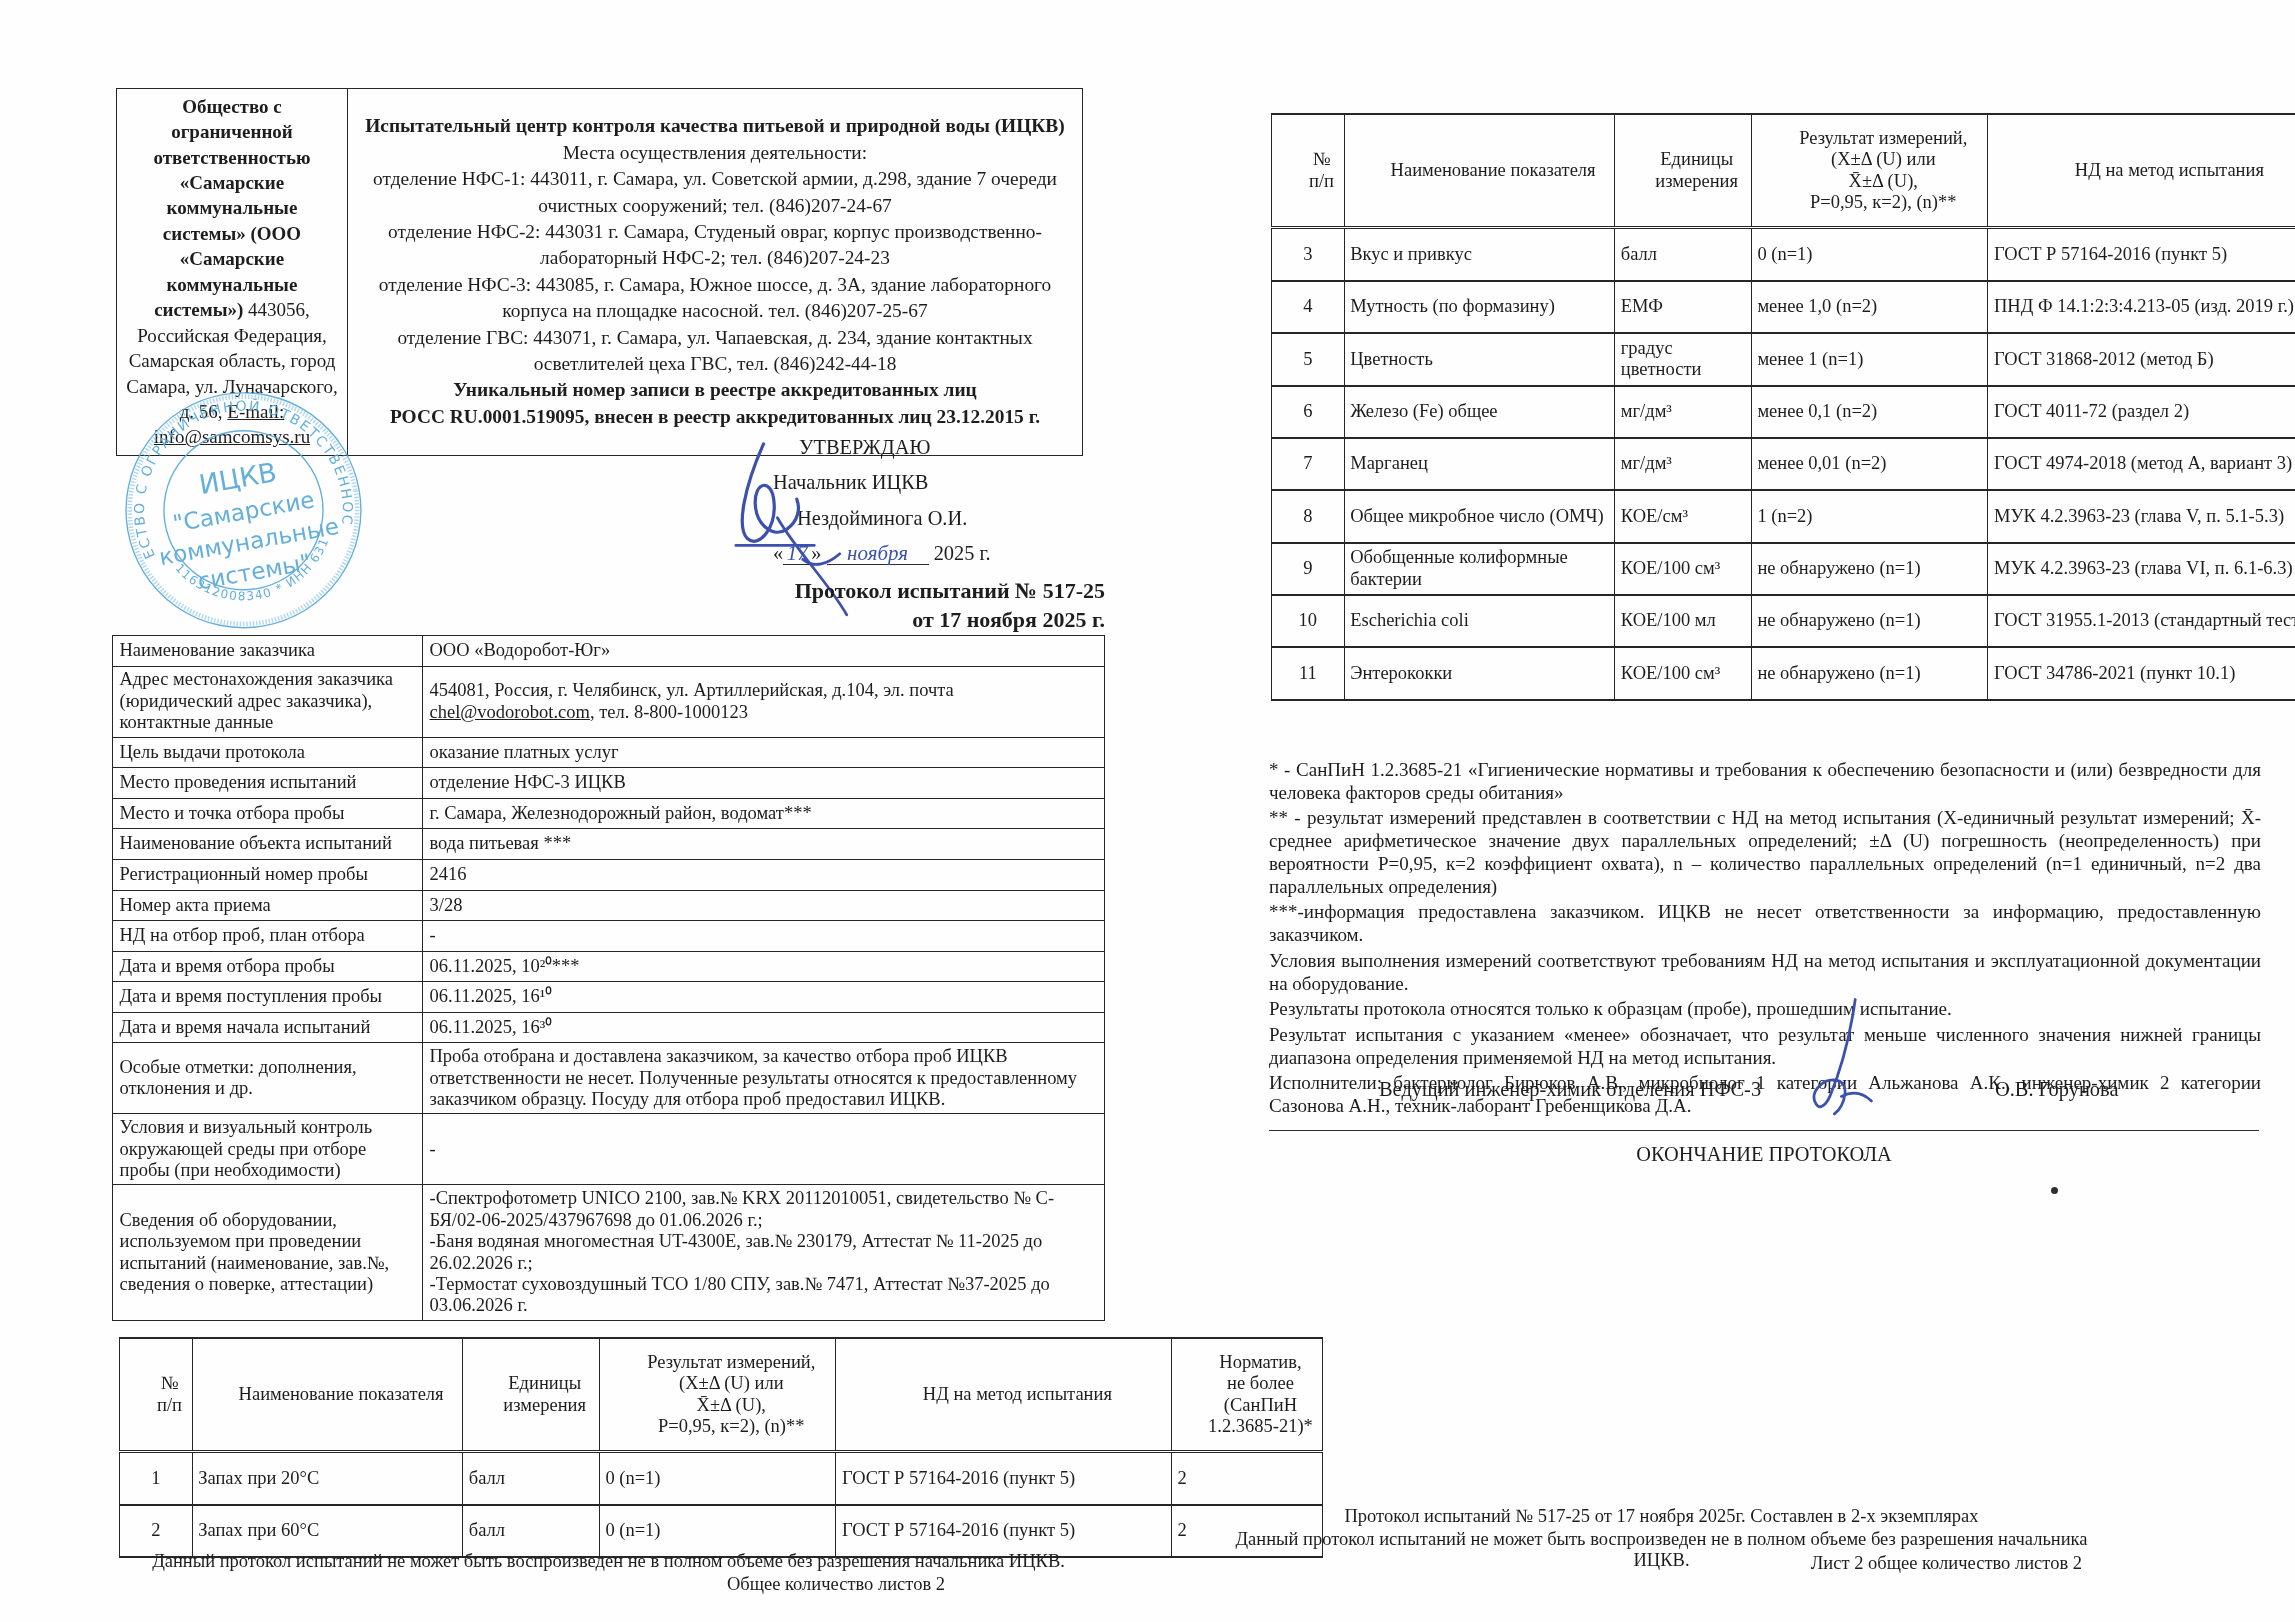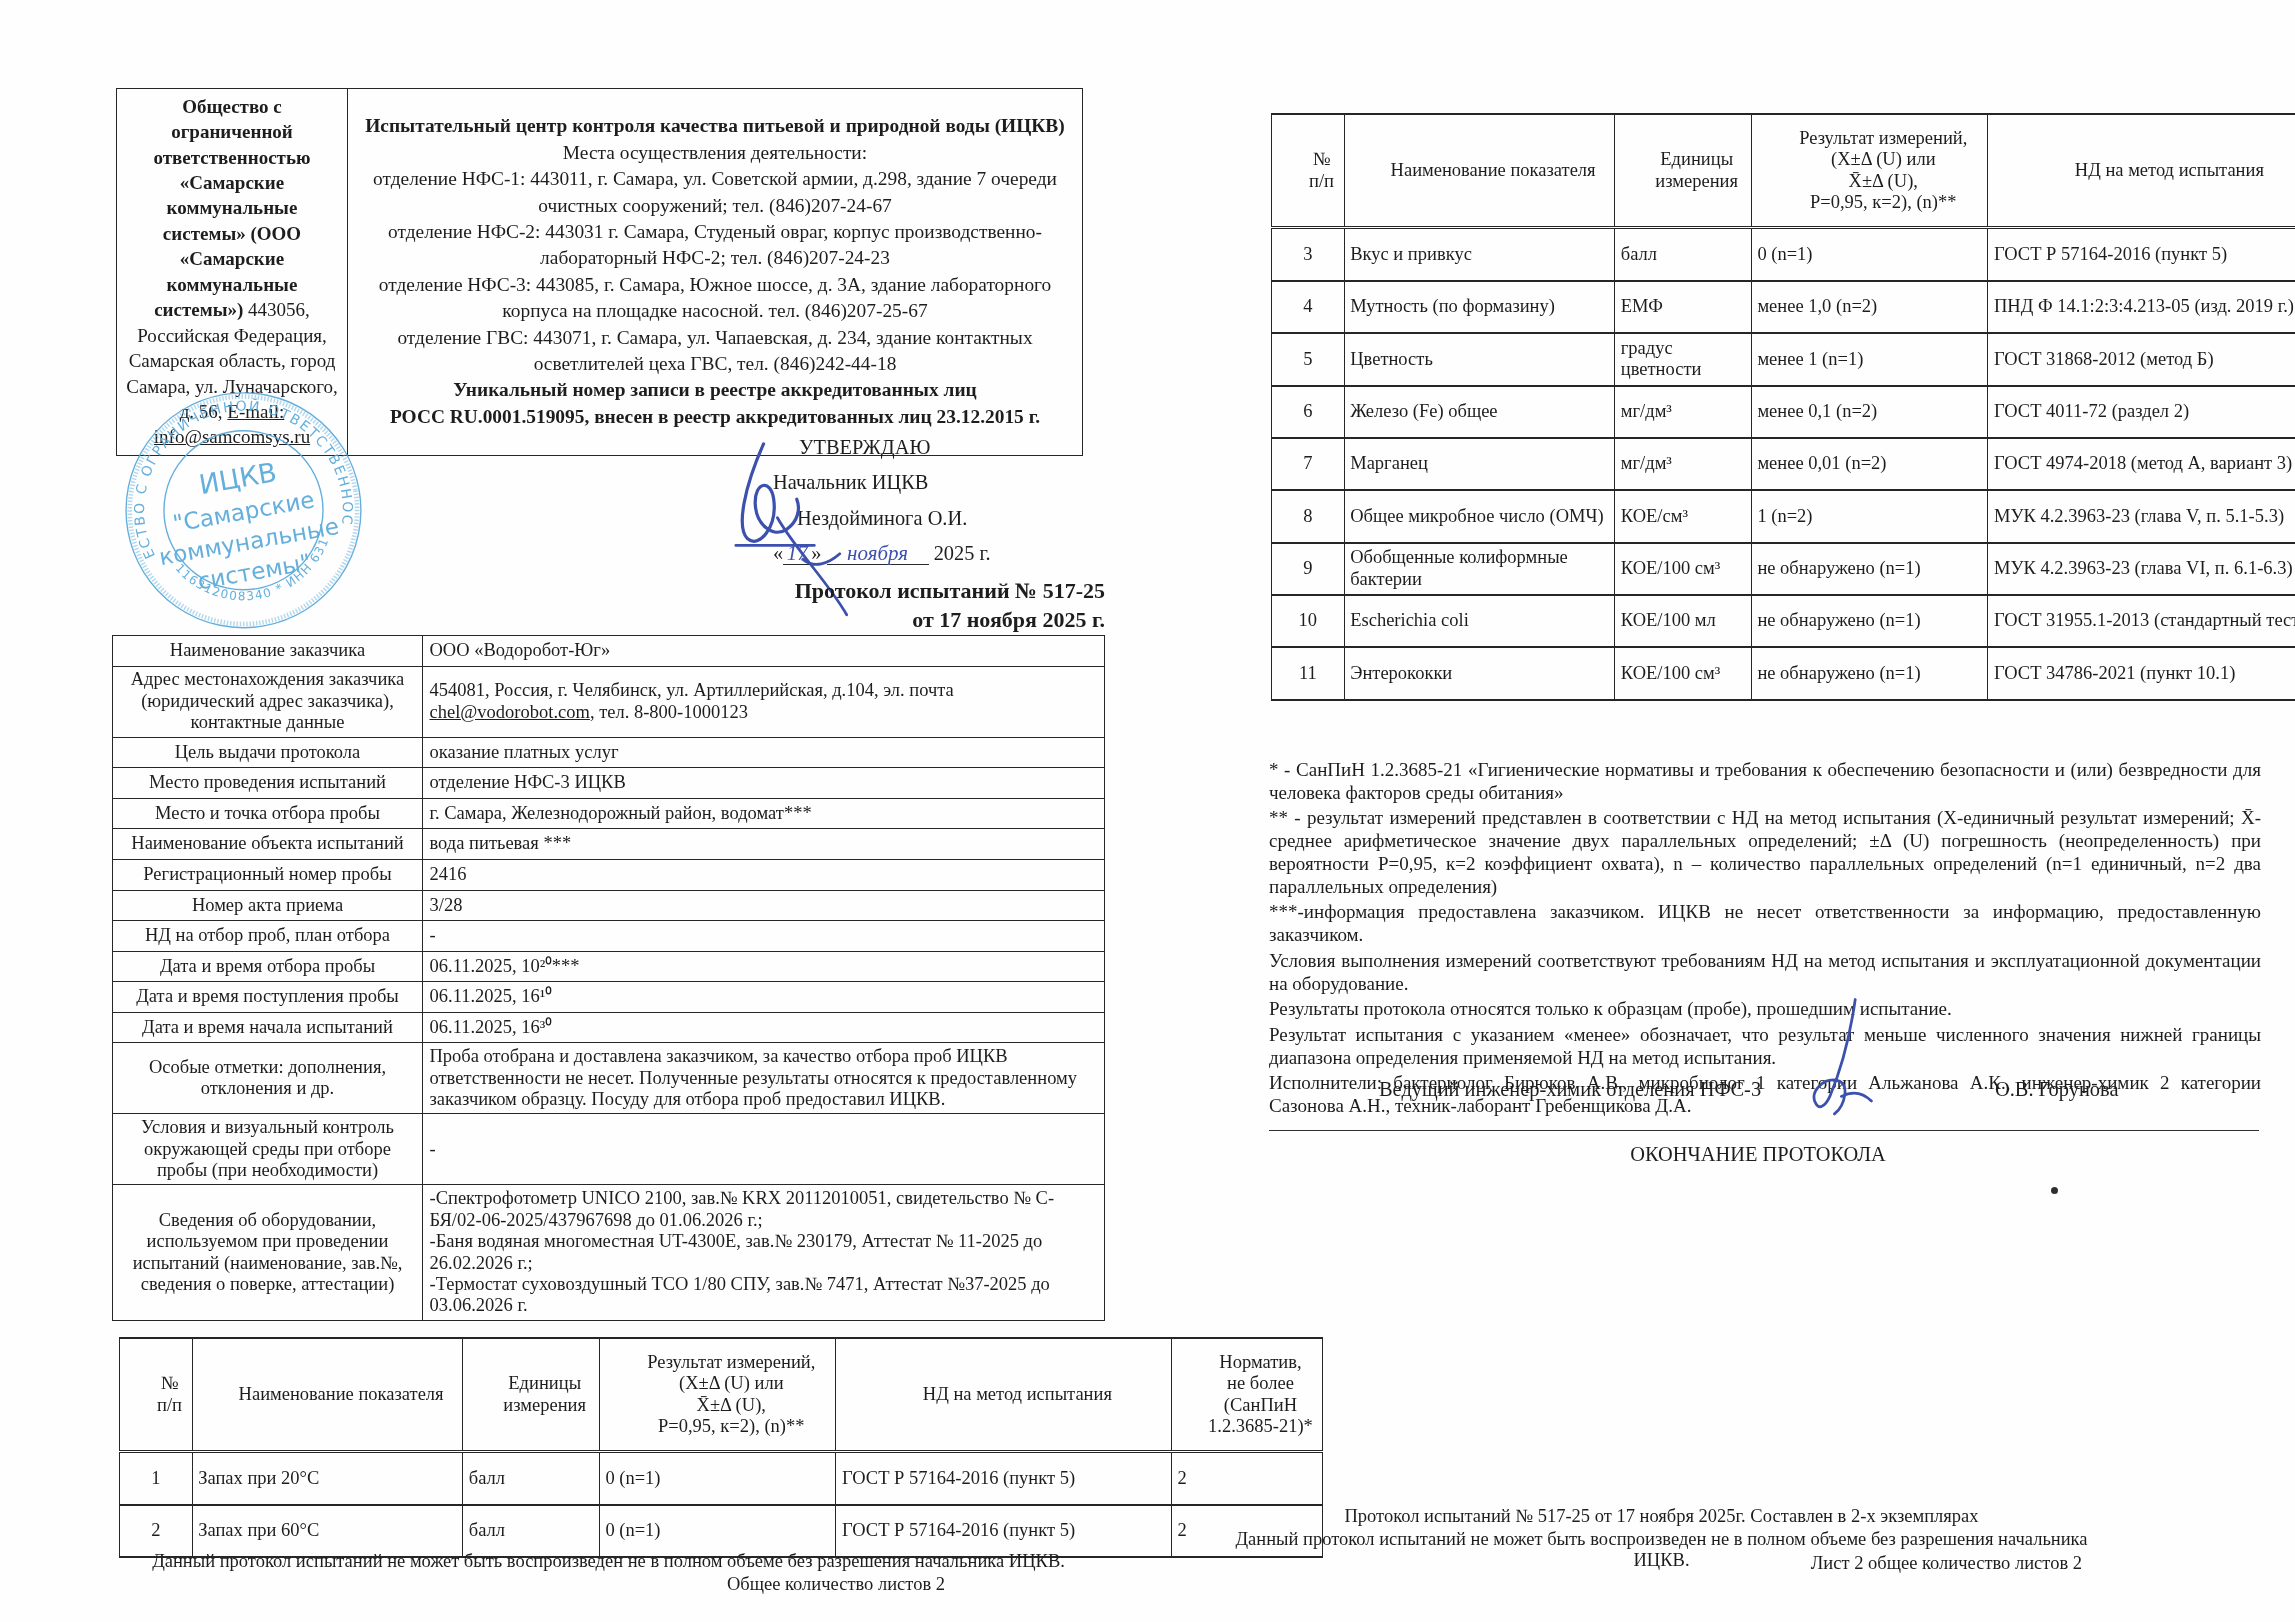--- a/index.html
+++ b/index.html
@@ -28,21 +28,21 @@
   .approve div{margin-bottom:15px;}
   .hand{color:#3c50ae;font-style:italic;font-size:21px;}
   .blank{display:inline-block;border-bottom:1.4px solid #2a2a2a;min-width:28px;text-align:center;}
 
   
   .doc-title{font-size:22px;line-height:1.3;font-weight:bold;text-align:right;}
 
   
   .info-table{width:993px;table-layout:fixed;font-size:18.5px;line-height:1.16;}
   .info-table td{border:1.4px solid #262626;padding:2.8px 6.5px;vertical-align:middle;height:24px;}
-  .info-table .lbl{width:296px;text-align:center;}
+  .info-table .lbl{width:296px;}
 
   
   .res-table{width:990px;table-layout:fixed;font-size:18.5px;line-height:1.16;}
   .res-table td{border:1.4px solid #262626;border-top-width:2.3px;border-bottom-width:2.3px;
                 padding:3.7px 5.6px;vertical-align:middle;height:43px;}
   .res-table .hdr td{text-align:center;border-bottom:3.2px double #262626;height:104px;padding-left:33px;}
   .res-table .c-num{width:33px;text-align:center;}
   .res-table .c-name{width:231px;}
   .res-table .c-unit{width:97px;}
   .res-table .c-res{width:197px;}
@@ -344,21 +344,21 @@
       <p>Исполнители: бактериолог Бирюков А.В., микробиолог 1 категории Альжанова А.К., инженер-химик 2 категории Сазонова А.Н., техник-лаборант Гребенщикова Д.А.</p>
     </div>
 
     <div class="sig-row abs" style="left:231px;top:1078px;">Ведущий инженер-химик отделения НФС-3</div>
     <svg class="abs" style="left:638px;top:990px;" width="120" height="139" viewBox="0 0 260 300">
       <path class="ink" stroke-width="6" d="M 150,20 C 140,90 120,170 95,230 C 85,252 70,262 62,240 C 55,218 80,190 110,195 C 140,200 128,250 105,268 M 120,230 C 150,215 170,225 185,240"></path>
     </svg>
     <div class="sig-row abs" style="left:847px;top:1078px;">О.В. Горунова</div>
 
     <div class="endline abs" style="left:121px;top:1130px;"></div>
-    <div class="sig-row ctr abs" style="left:115px;top:1143px;width:990px;">ОКОНЧАНИЕ ПРОТОКОЛА</div>
+    <div class="sig-row ctr abs" style="left:121px;top:1143px;width:990px;">ОКОНЧАНИЕ ПРОТОКОЛА</div>
 
     <div class="dot abs" style="left:903px;top:1187px;"></div>
 
     <div class="footer-line ctr abs" style="left:74px;top:1506px;width:879px;">Протокол испытаний № 517-25 от 17 ноября 2025г. Составлен в 2-х экземплярах</div>
     <div class="footer-line ctr abs" style="left:74px;top:1529px;width:879px;">Данный протокол испытаний не может быть воспроизведен не в полном объеме без разрешения начальника ИЦКВ.</div>
     <div class="footer-line abs" style="left:74px;top:1553px;width:860px;text-align:right;">Лист 2 общее количество листов 2</div>
   </section>
 </div>
 
 

